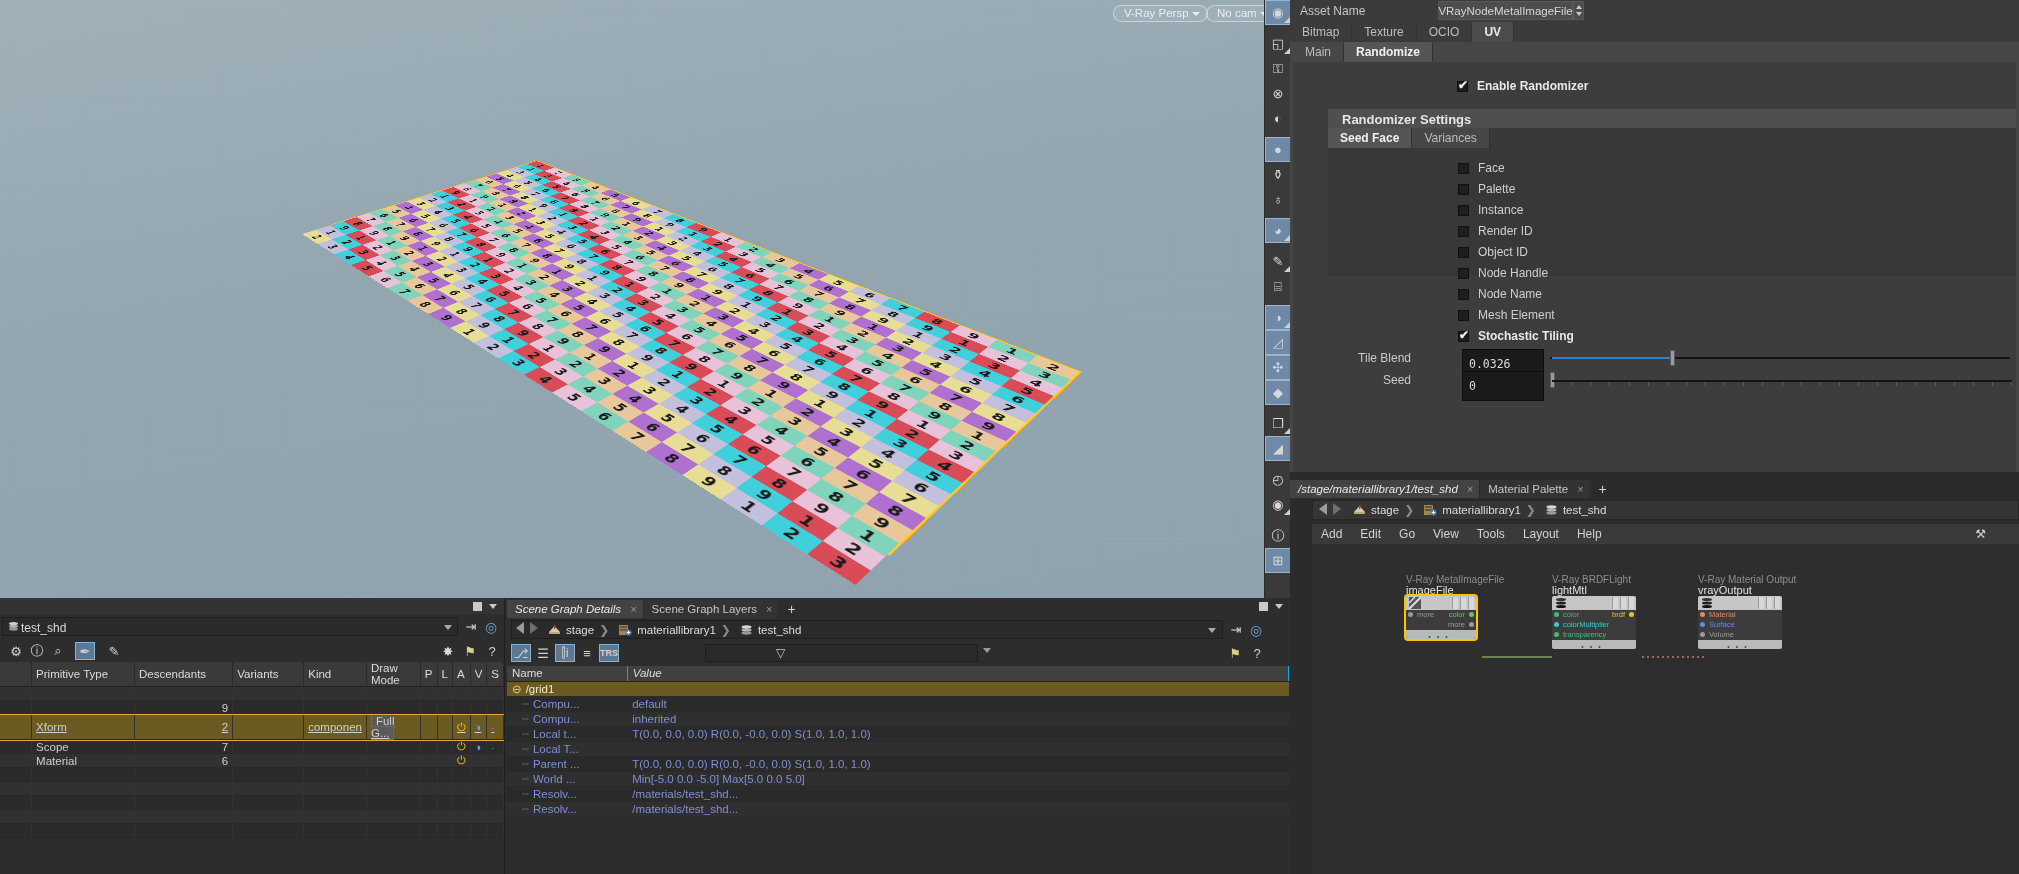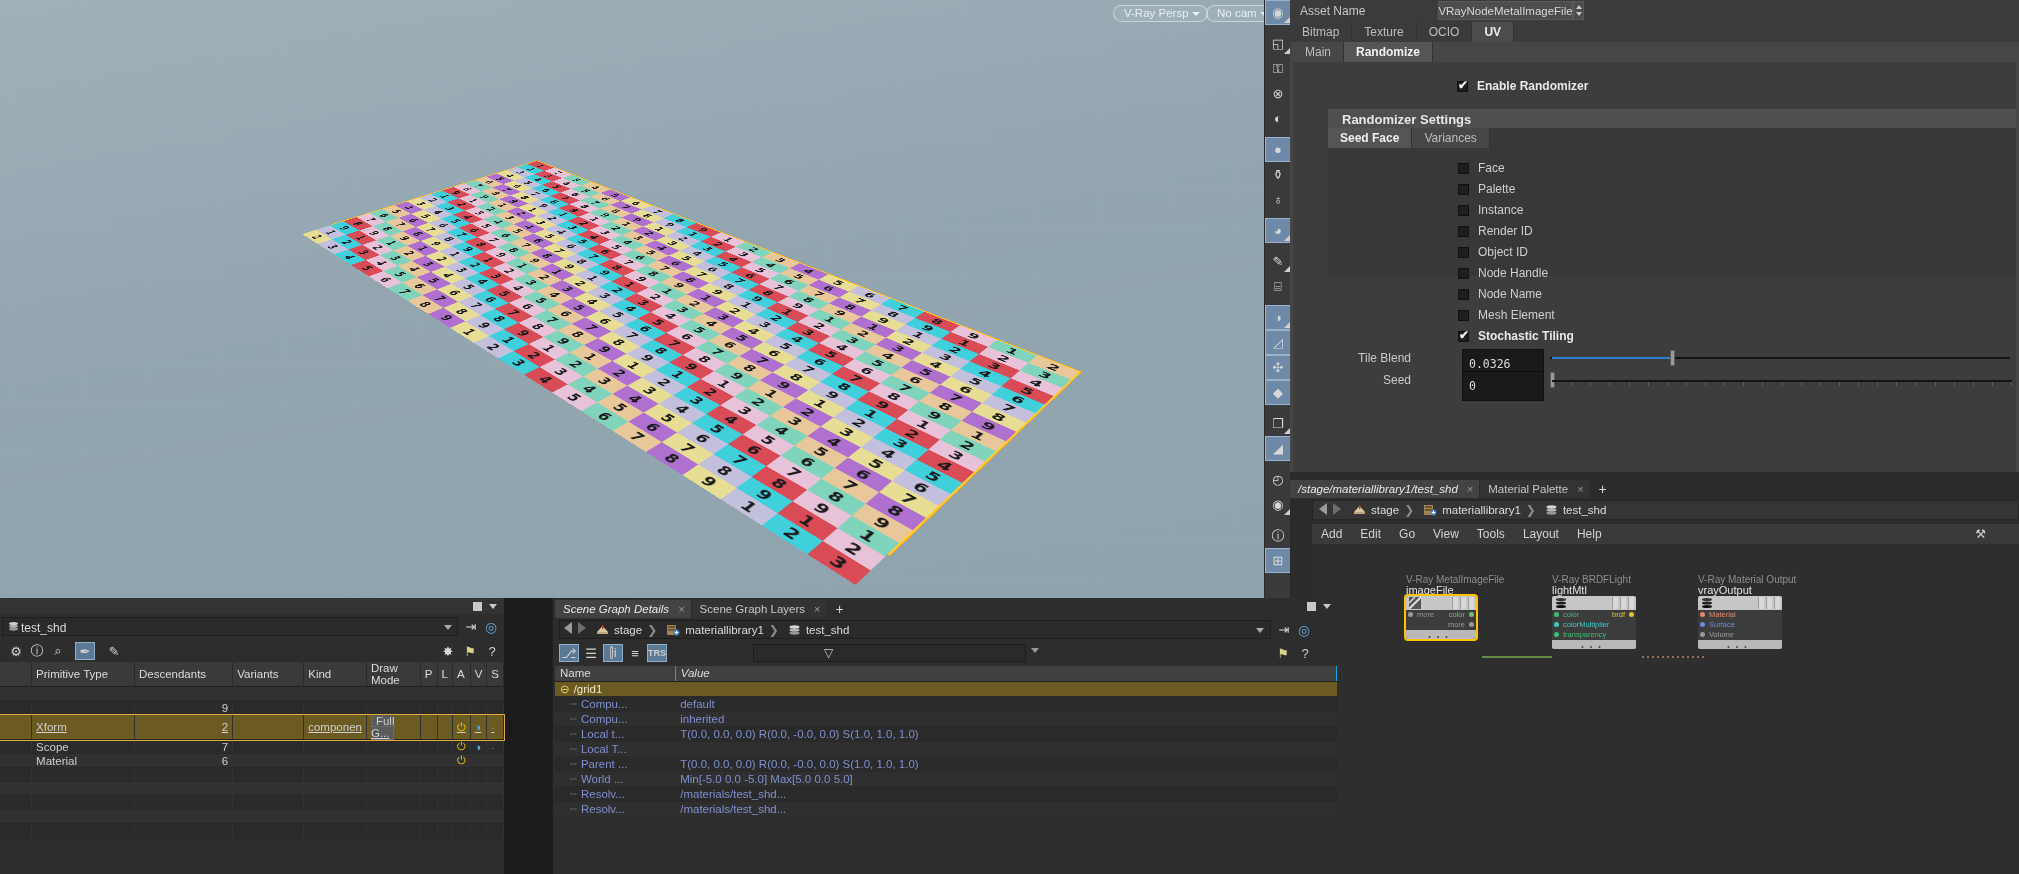--- a/index.html
+++ b/index.html
@@ -153,21 +153,21 @@
   table.tree td{ height:14px; padding:0 4px; border-right:1px solid #333; border-bottom:1px solid #282828;
     color:#cfcfcf; background:#313131; }
   table.tree tr.alt td{ background:#2b2b2b; }
   table.tree tr.sel td{ background:#6b5a22; box-shadow:inset 0 0 0 0 transparent;text-decoration:underline; }
   table.tree tr.sel{ outline:1px solid #e0a83c; }
   td.num{ text-align:right; }
   .pwr{ color:#f5c518; font-size:11px; }
   .eye{ color:#5fa8e8; font-size:11px; }
 
   
-  #mpane{ left:504px; top:598px; width:786px; height:276px; background:#2d2d2d; border-left:1px solid #1f1f1f;margin-left:48px; }
+  #mpane{ left:504px; top:598px; width:786px; height:276px; background:#2d2d2d; border-left:1px solid #1f1f1f; }
   #mtabs{ position:absolute; left:2px; top:2px; height:17px; display:flex; align-items:center; }
   #mpath{ position:absolute; left:6px; top:22px; width:712px; height:19px; background:#2a2a2a; border:1px solid #1e1e1e; }
   #mtool{ position:absolute; left:0; top:44px; width:786px; height:22px; }
   #filterbox{ position:absolute; left:200px; top:46px; width:273px; height:18px; background:#2a2a2a; border:1px solid #1c1c1c; }
   table.det{ position:absolute; left:2px; top:68px; width:782px; border-collapse:collapse; font-size:11.5px; }
   table.det th{ background:#404040; color:#dcdcdc; font-weight:400; text-align:left; height:15px;
     padding:0 5px; border-bottom:1px solid #222; border-right:1px solid #0ea5e9; }
   table.det td{ height:13.5px; padding:0 5px; color:#7f8fd0; border-bottom:1px solid #2a2a2a; background:#2f2f2f; }
   table.det tr.alt td{ background:#2a2a2a; }
   table.det tr.sel td{ background:#6b5a22; color:#f0e6c8; }

